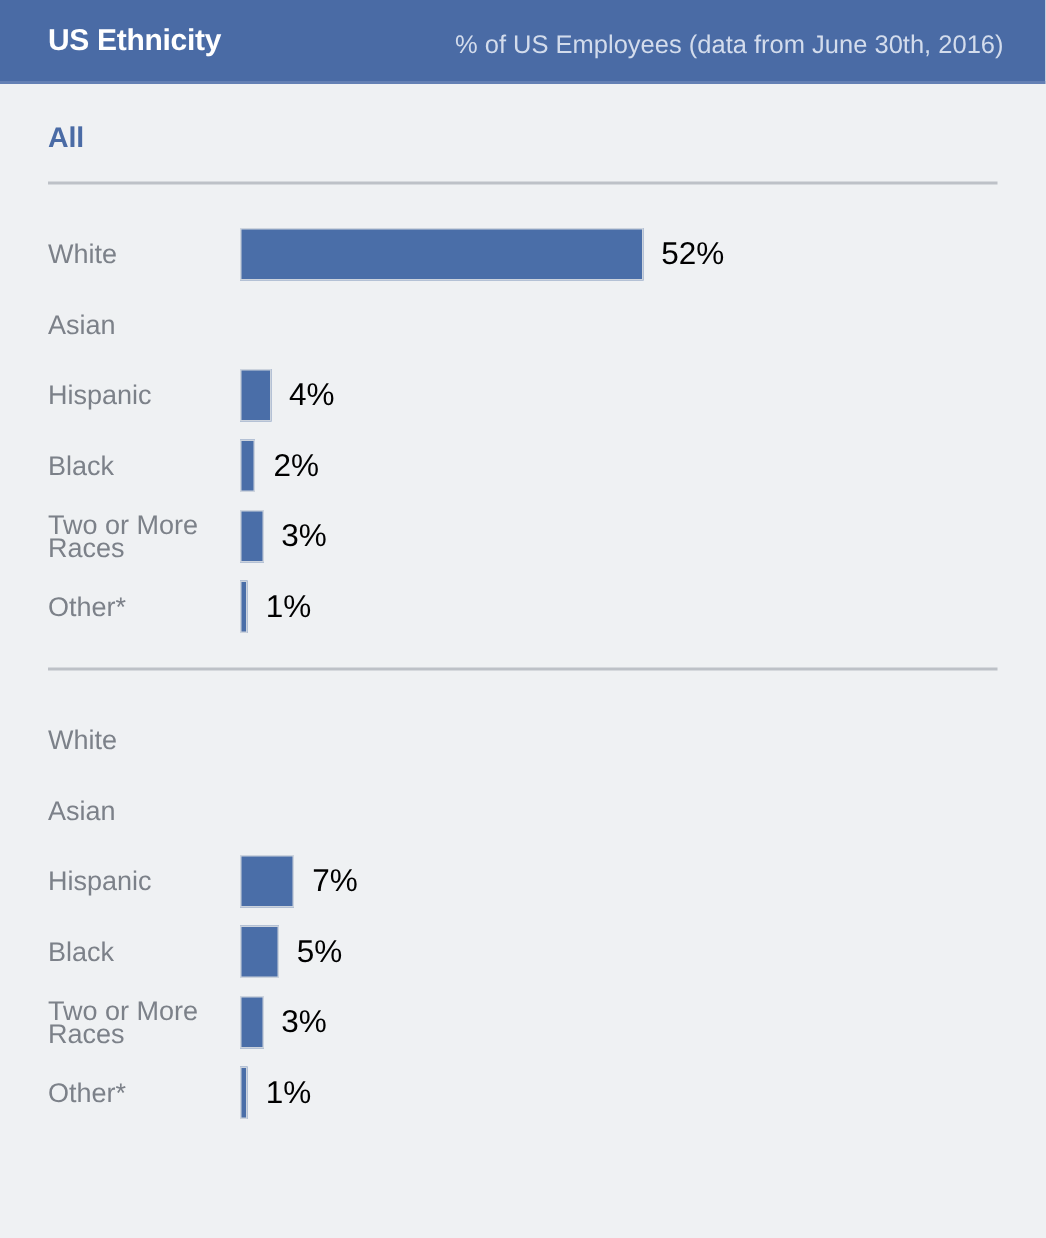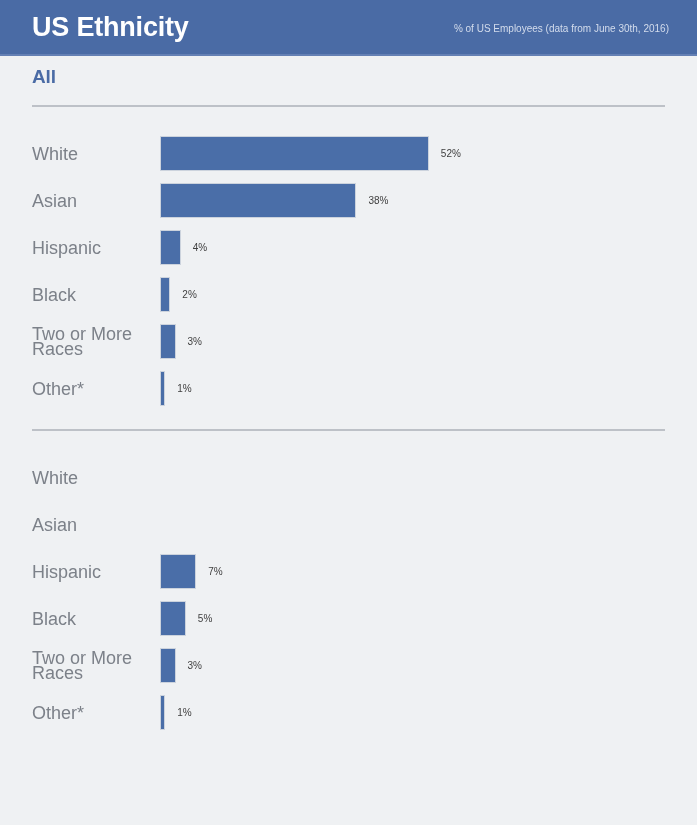--- a/index.html
+++ b/index.html
@@ -21,30 +21,30 @@
     height: 56px;
     background: #4a6ba5;
     border-bottom: 2px solid #6480b4;
     display: flex;
     align-items: center;
     box-sizing: border-box;
     padding: 0 28px 0 32px;
   }
   .header-title {
     color: #ffffff;
-    font-size: 27px;
+    font-size: 20px;
     font-weight: bold;
     letter-spacing: -0.2px;
     line-height: 1;
     flex: 0 0 auto;
   }
   .header-subtitle {
     margin-left: auto;
     color: #d3dcec;
-    font-size: 10px;
+    font-size: 17px;
     line-height: 1;
     white-space: nowrap;
     padding-top: 4px;
   }
 
   
   .section {
     padding: 0 32px;
   }
   .section-heading {
@@ -52,21 +52,21 @@
     font-size: 19px;
     font-weight: bold;
     letter-spacing: -0.1px;
   }
   .section-rule {
     height: 2px;
     background: #bdc1c7;
     margin-top: 17px;
   }
 
-  #section-all .section-heading { padding-top: 10px; }
+  #section-all .section-heading { padding-top: 26px; }
   #section-nontech .section-heading { padding-top: 29px; }
 
   
   .chart {
     position: relative;
     margin-top: 23px;
   }
   .chart-row {
     position: relative;
     height: 47px;
@@ -89,22 +89,22 @@
   .bar {
     height: 35px;
     background: #4a6ea8;
     border: 1px solid #ccd3dd;
     box-sizing: border-box;
     float: left;
   }
   .bar-value {
     float: left;
     margin-left: 12px;
-    color: #404040;
-    font-size: 10px;
+    color: #000000;
+    font-size: 21px;
     line-height: 35px;
     white-space: nowrap;
   }
   .clearfix::after { content: ""; display: table; clear: both; }
 </style>
 </head>
 <body>
 
 <div class="header">
   <div class="header-title">US Ethnicity</div>
@@ -117,24 +117,20 @@
   <div class="chart">
       <div class="chart-row">
         <div class="row-label">White</div>
         <div class="bar-track clearfix">
           <div class="bar" style="width: 268.84px; background: rgb(74, 110, 168);"></div>
           <div class="bar-value">52%</div>
         </div>
       </div>
       <div class="chart-row">
         <div class="row-label">Asian</div>
-        <div class="bar-track clearfix">
-          <div class="bar" style="width: 196.46px; background: rgb(74, 110, 168);"></div>
-          <div class="bar-value">38%</div>
-        </div>
       </div>
       <div class="chart-row">
         <div class="row-label">Hispanic</div>
         <div class="bar-track clearfix">
           <div class="bar" style="width: 20.68px; background: rgb(74, 110, 168);"></div>
           <div class="bar-value">4%</div>
         </div>
       </div>
       <div class="chart-row">
         <div class="row-label">Black</div>

